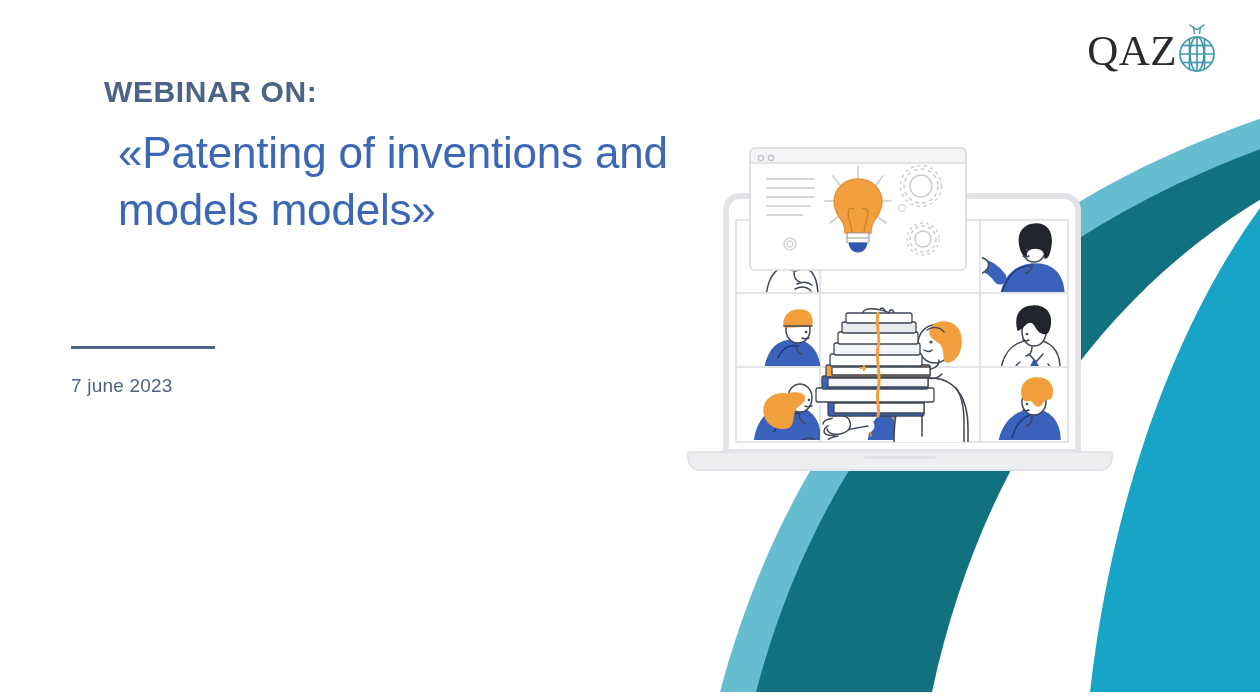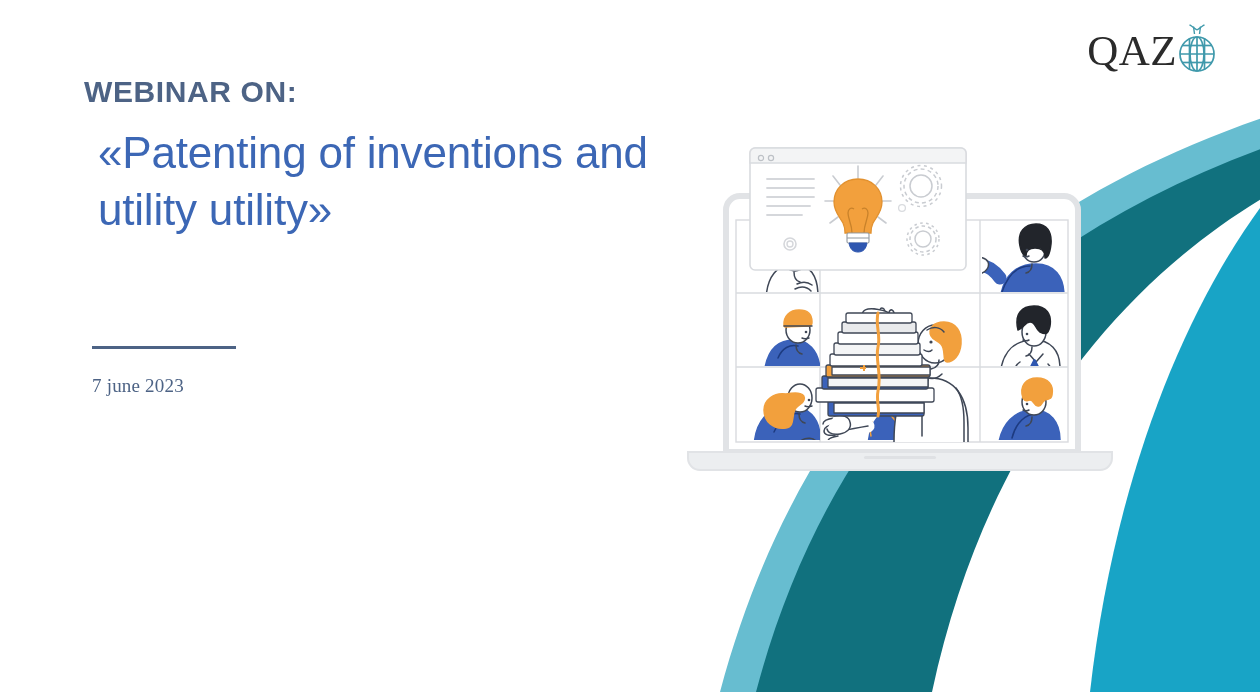--- a/index.html
+++ b/index.html
@@ -50,21 +50,21 @@
   #logo-emblem {
     width: 46px;
     height: 52px;
     margin: 0 -2px 0 -3px;
     display: block;
   }
 
   
   #headline {
     position: absolute;
-    left: 64px;
+    left: 84px;
     top: 74px;
     width: 620px;
   }
   #eyebrow {
     font-size: 30px;
     font-weight: bold;
     letter-spacing: 0.6px;
     color: #4d6385;
     line-height: 1.2;
   }
@@ -74,23 +74,22 @@
     font-size: 44px;
     font-weight: normal;
     line-height: 1.30;
     color: #3c67b5;
     letter-spacing: -0.2px;
   }
 
   
   #schedule {
     position: absolute;
-    left: 72px;
+    left: 51px;
     top: 346px;
-    font-family: Liberation Serif, serif;
   }
   #schedule-rule {
     width: 144px;
     height: 3px;
     background: #4d6385;
   }
   #date {
     margin-top: 26px;
     font-size: 19px;
     color: #4d6385;
@@ -137,21 +136,21 @@
         <line x1="8.3" y1="21.5" x2="37.7" y2="21.5"></line>
         <line x1="8.3" y1="38.5" x2="37.7" y2="38.5"></line>
         <line x1="15.5" y1="14" x2="15.5" y2="46"></line>
         <line x1="30.5" y1="14" x2="30.5" y2="46"></line>
       </g>
     </svg>
   </div>
 
   <div id="headline">
     <div id="eyebrow">WEBINAR ON:</div>
-    <div id="title">«Patenting of inventions and utility utility»</div>
+    <div id="title">«Patenting of inventions and models models»</div>
   </div>
 
   <div id="schedule">
     <div id="schedule-rule"></div>
     <div id="date">7 june 2023</div>
   </div>
 
   <svg id="illustration" viewBox="0 0 456 376">
 
     <defs>

